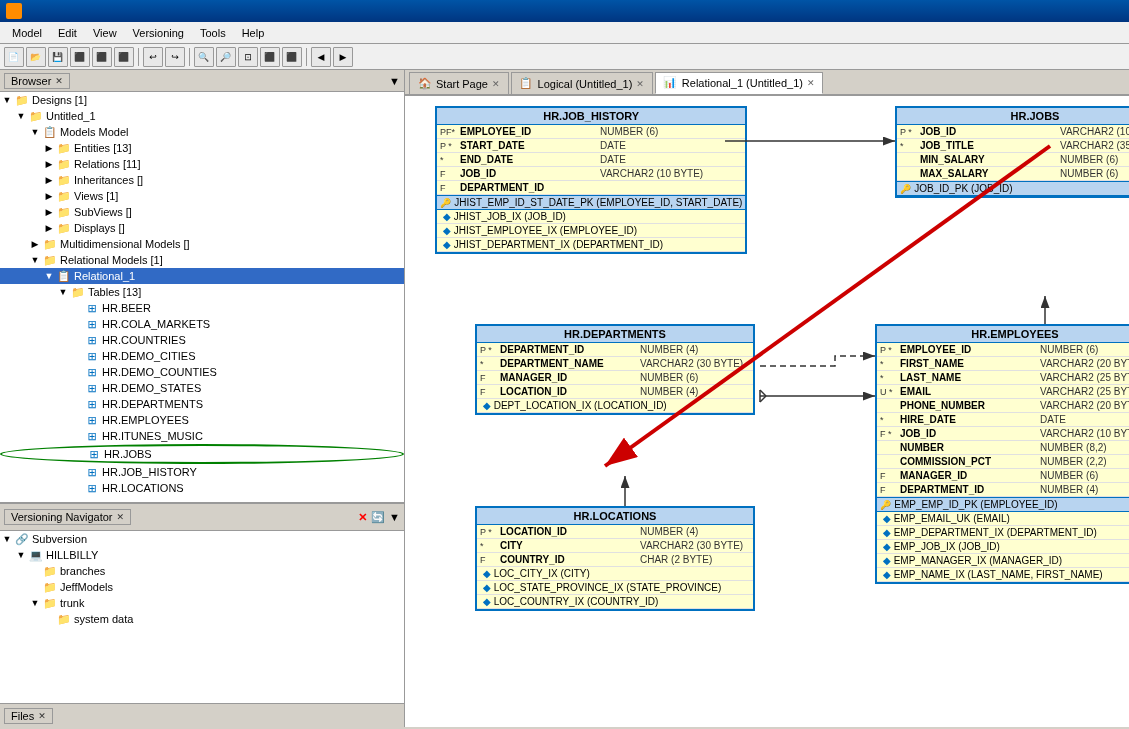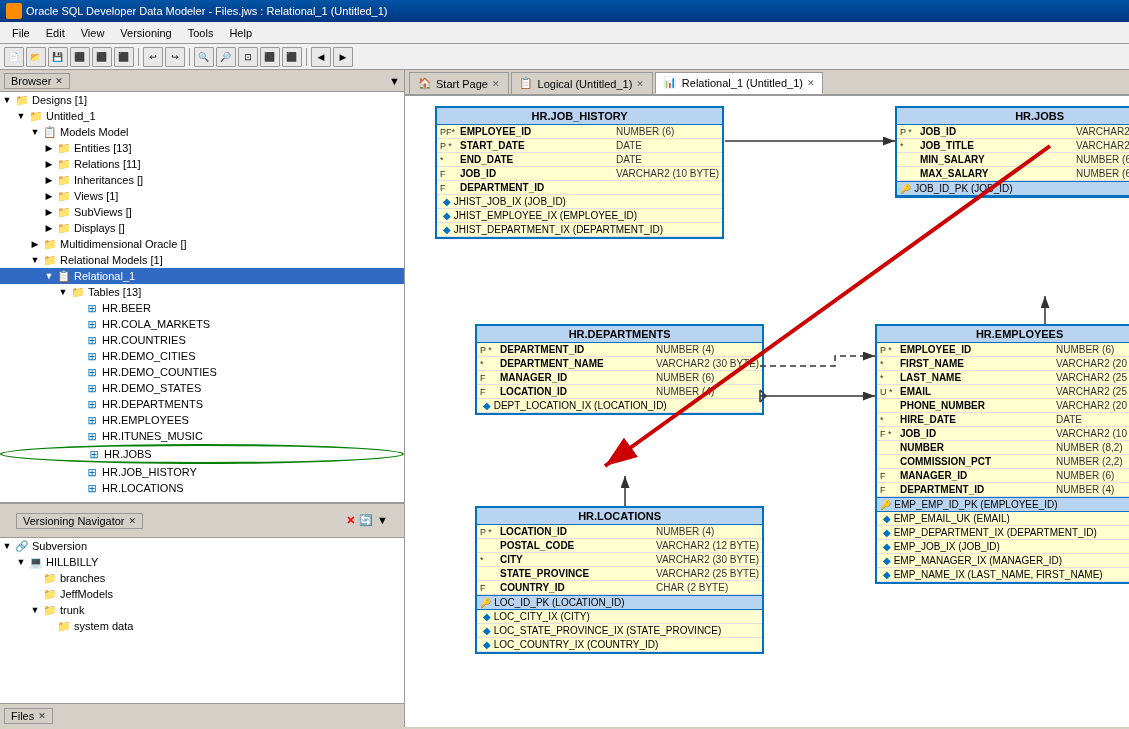--- a/index.html
+++ b/index.html
@@ -125,22 +125,22 @@
       display: flex;
       flex-direction: column;
     }
     #versioning-header {
       background: #d4d0c8;
       border-bottom: 1px solid #999;
       border-top: 1px solid #999;
       display: flex;
       align-items: center;
       justify-content: space-between;
-      padding: 2px 16px;
-      height: 35px;
+      padding: 2px 4px;
+      height: 28px;
     }
     #versioning-content {
       flex: 1;
       overflow-y: auto;
       overflow-x: auto;
       background: white;
     }
 
     
     #files-panel {
@@ -226,21 +226,21 @@
       border-bottom: 1px solid #e0e0e0;
       white-space: nowrap;
       font-size: 10px;
     }
     .db-table-row .key-marker {
       width: 20px;
       font-size: 9px;
       color: #333;
     }
     .db-table-row .col-name {
-      width: 156px;
+      width: 140px;
       font-weight: bold;
     }
     .db-table-row .col-type {
       color: #333;
     }
     .db-table-separator {
       background: #b8d4f0;
       border-top: 1px solid #0070c0;
       border-bottom: 1px solid #0070c0;
       padding: 1px 3px;
@@ -264,25 +264,24 @@
       width: 100%;
       height: 100%;
       pointer-events: none;
     }
   </style>
 </head>
 <body>
 
 <div id="titlebar">
   <span class="icon"></span>
-  <span>Oracle SQL Developer Data Modeler - Files.jws : Relational_1 (Untitled_1)</span>
 </div>
 
 <div id="menubar">
-  <span>File</span>
+  <span>Model</span>
   <span>Edit</span>
   <span>View</span>
   <span>Versioning</span>
   <span>Tools</span>
   <span>Help</span>
 </div>
 
 <div id="toolbar">
   <div class="toolbar-btn" title="New">📄</div>
   <div class="toolbar-btn" title="Open">📂</div>
@@ -360,21 +359,21 @@
             <span>SubViews []</span>
           </div><div class="tree-item">
             <span class="tree-indent" style="padding-left: 42px;"></span>
             <span class="tree-toggle">▶</span>
             <span class="tree-icon" style="color: rgb(255, 140, 0);">📁</span>
             <span>Displays []</span>
           </div><div class="tree-item">
             <span class="tree-indent" style="padding-left: 28px;"></span>
             <span class="tree-toggle">▶</span>
             <span class="tree-icon" style="color: rgb(255, 140, 0);">📁</span>
-            <span>Multidimensional Oracle []</span>
+            <span>Multidimensional Models []</span>
           </div><div class="tree-item">
             <span class="tree-indent" style="padding-left: 28px;"></span>
             <span class="tree-toggle">▼</span>
             <span class="tree-icon" style="color: rgb(255, 140, 0);">📁</span>
             <span>Relational Models [1]</span>
           </div><div class="tree-item selected">
             <span class="tree-indent" style="padding-left: 42px;"></span>
             <span class="tree-toggle">▼</span>
             <span class="tree-icon">📋</span>
             <span>Relational_1</span>
@@ -553,20 +552,21 @@
               <span class="key-marker">F</span>
               <span class="col-name">JOB_ID</span>
               <span class="col-type">VARCHAR2 (10 BYTE)</span>
             </div>
             <div class="db-table-row">
               <span class="key-marker">F</span>
               <span class="col-name">DEPARTMENT_ID</span>
               <span class="col-type"></span>
             </div>
           </div>
+          <div class="db-table-separator"><span style="margin-right: 3px; font-size: 9px;">🔑</span><span>JHIST_EMP_ID_ST_DATE_PK (EMPLOYEE_ID, START_DATE)</span></div>
           <div class="db-table-index">
             <span class="diamond">◆</span>
             <span>JHIST_JOB_IX (JOB_ID)</span>
           </div>
           <div class="db-table-index">
             <span class="diamond">◆</span>
             <span>JHIST_EMPLOYEE_IX (EMPLOYEE_ID)</span>
           </div>
           <div class="db-table-index">
             <span class="diamond">◆</span>
@@ -711,41 +711,30 @@
         </div>
         <div class="db-table" style="left: 70px; top: 410px;">
           <div class="db-table-header">HR.LOCATIONS</div>
           <div class="db-table-rows">
             <div class="db-table-row">
               <span class="key-marker">P *</span>
               <span class="col-name">LOCATION_ID</span>
               <span class="col-type">NUMBER (4)</span>
             </div>
             <div class="db-table-row">
-              <span class="key-marker"></span>
-              <span class="col-name">POSTAL_CODE</span>
-              <span class="col-type">VARCHAR2 (12 BYTE)</span>
-            </div>
-            <div class="db-table-row">
               <span class="key-marker">*</span>
               <span class="col-name">CITY</span>
               <span class="col-type">VARCHAR2 (30 BYTE)</span>
             </div>
             <div class="db-table-row">
-              <span class="key-marker"></span>
-              <span class="col-name">STATE_PROVINCE</span>
-              <span class="col-type">VARCHAR2 (25 BYTE)</span>
-            </div>
-            <div class="db-table-row">
               <span class="key-marker">F</span>
               <span class="col-name">COUNTRY_ID</span>
               <span class="col-type">CHAR (2 BYTE)</span>
             </div>
           </div>
-          <div class="db-table-separator"><span style="margin-right: 3px; font-size: 9px;">🔑</span><span>LOC_ID_PK (LOCATION_ID)</span></div>
           <div class="db-table-index">
             <span class="diamond">◆</span>
             <span>LOC_CITY_IX (CITY)</span>
           </div>
           <div class="db-table-index">
             <span class="diamond">◆</span>
             <span>LOC_STATE_PROVINCE_IX (STATE_PROVINCE)</span>
           </div>
           <div class="db-table-index">
             <span class="diamond">◆</span>

